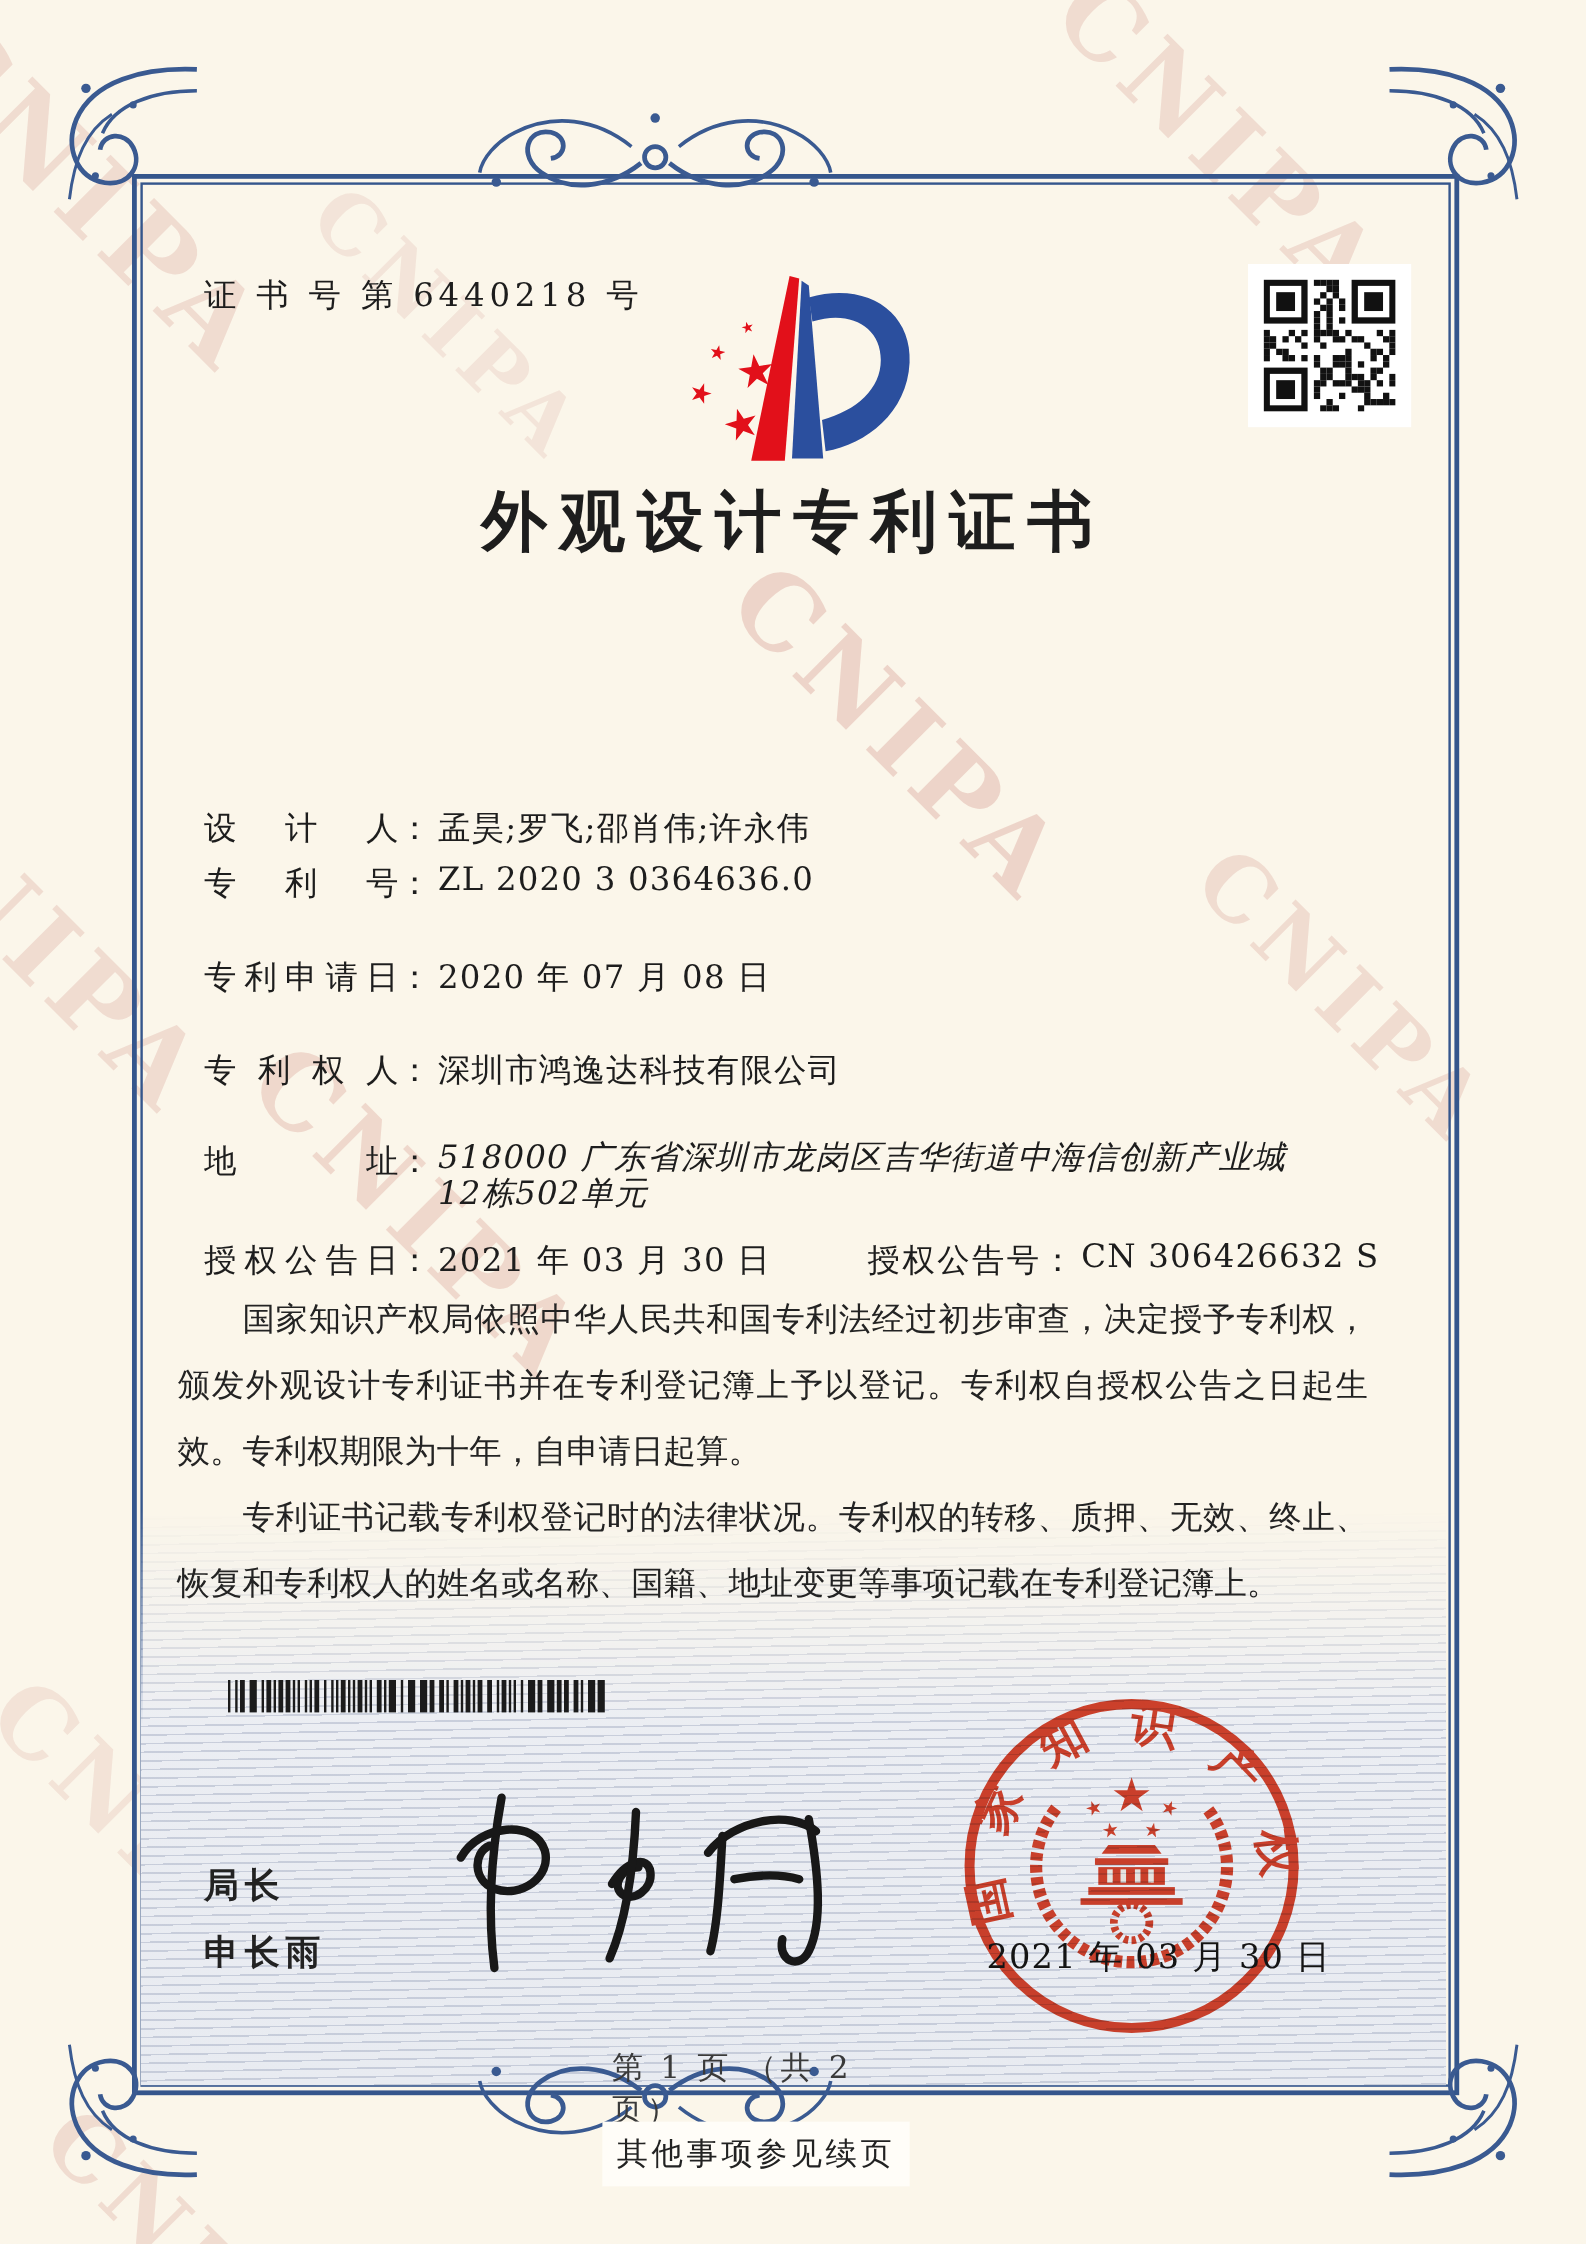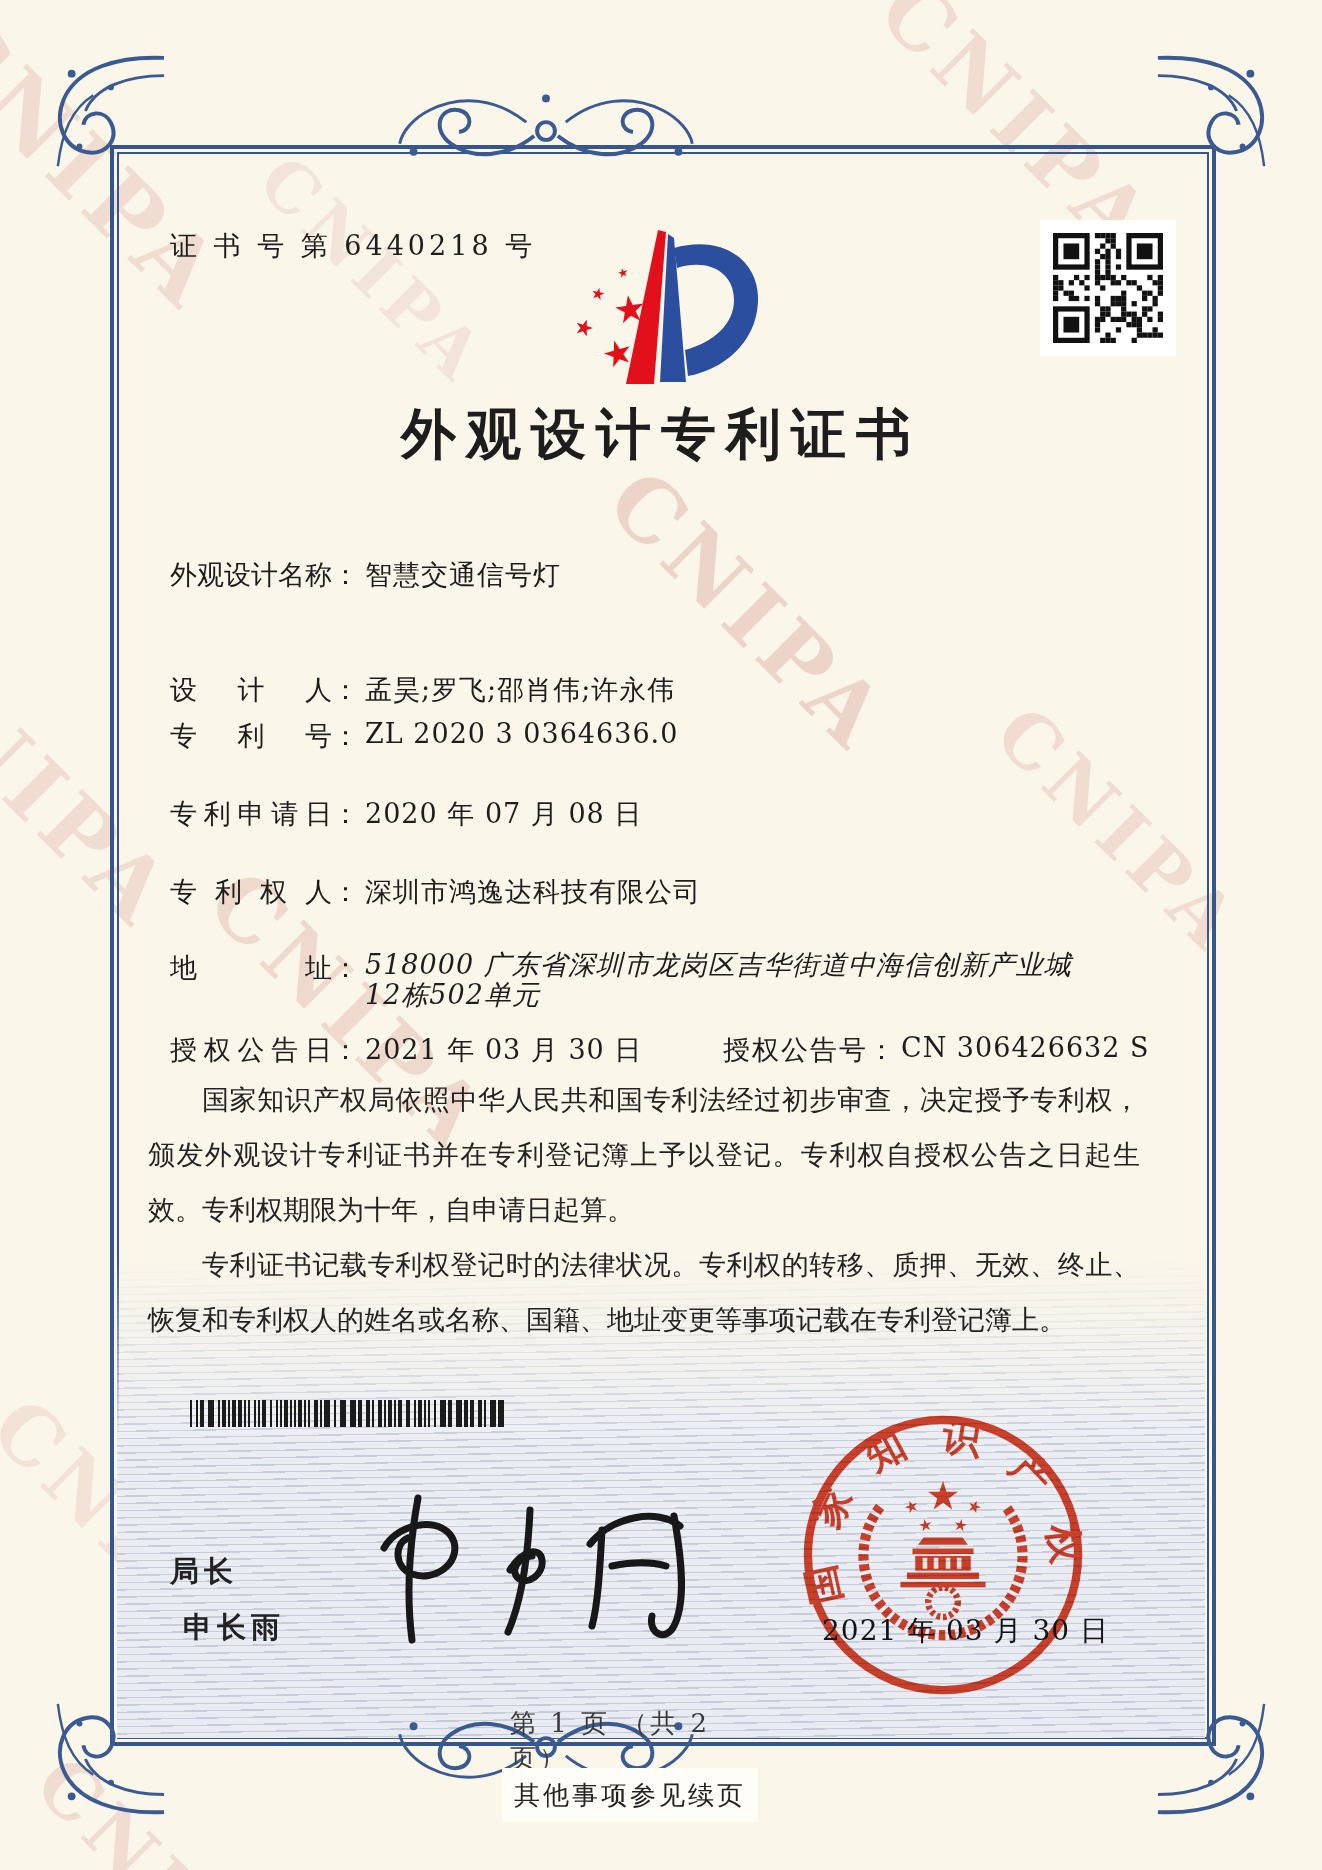--- a/index.html
+++ b/index.html
@@ -42,21 +42,21 @@
        linear-gradient(180deg,#edeff4,#e8ebf1);
      -webkit-mask-image:linear-gradient(180deg,transparent 0,#000 180px);
      mask-image:linear-gradient(180deg,transparent 0,#000 180px);}
   
   #barcode{position:absolute;left:190px;top:1400px;height:27px;display:flex;align-items:stretch;z-index:4;}
   #barcode i{display:block;background:#1b1b1b;height:100%;}
   
   .director-label{position:absolute;left:170px;top:1552px;font-size:29px;letter-spacing:5px;
       font-family:"DejaVu Sans","Liberation Sans",sans-serif;font-weight:600;color:#222;z-index:4;}
   .director-name{position:absolute;left:170px;top:1608px;font-size:29px;letter-spacing:5px;
-      font-family:"DejaVu Sans","Liberation Sans",sans-serif;font-weight:600;color:#222;z-index:4;margin-left:13px;}
+      font-family:"DejaVu Sans","Liberation Sans",sans-serif;font-weight:600;color:#222;z-index:4;}
   .signature{position:absolute;left:360px;top:1472px;width:400px;height:200px;z-index:5;}
   
   .seal{position:absolute;left:795px;top:1407px;width:296px;height:296px;z-index:4;
         mix-blend-mode:multiply;opacity:0.95;}
   .seal-date{position:absolute;left:822px;top:1612px;font-size:28px;letter-spacing:1px;color:#141414;
              white-space:nowrap;z-index:6;}
   
   .page-info{position:absolute;left:510px;top:1706px;width:240px;text-align:left;font-size:26px;
              letter-spacing:3px;color:#3a3a3a;z-index:4;}
   .cont-note{position:absolute;left:502px;top:1768px;width:256px;height:54px;line-height:54px;background:#fffdf8;
@@ -265,23 +265,20 @@
       <rect x="70" y="0" width="35" height="35" fill="#111"></rect>
       <rect x="75" y="5" width="25" height="25" fill="#fff"></rect>
       <rect x="80" y="10" width="15" height="15" fill="#111"></rect>
       <rect x="0" y="70" width="35" height="35" fill="#111"></rect>
       <rect x="5" y="75" width="25" height="25" fill="#fff"></rect>
       <rect x="10" y="80" width="15" height="15" fill="#111"></rect>
     </svg>
 
   <div class="title">外观设计专利证书</div>
 
-  <div class="row" style="top:557px;">
-    <span class="f-label">外观设计名称</span><span class="f-colon">：</span><span class="f-value">智慧交通信号灯</span>
-  </div>
   <div class="row" style="top:672px;">
     <span class="f-label">设计人</span><span class="f-colon">：</span><span class="f-value">孟昊;罗飞;邵肖伟;许永伟</span>
   </div>
   <div class="row" style="top:718px;">
     <span class="f-label">专利号</span><span class="f-colon">：</span><span class="f-value">ZL 2020 3 0364636.0</span>
   </div>
   <div class="row" style="top:796px;">
     <span class="f-label">专利申请日</span><span class="f-colon">：</span><span class="f-value">2020 年 07 月 08 日</span>
   </div>
   <div class="row" style="top:874px;">

